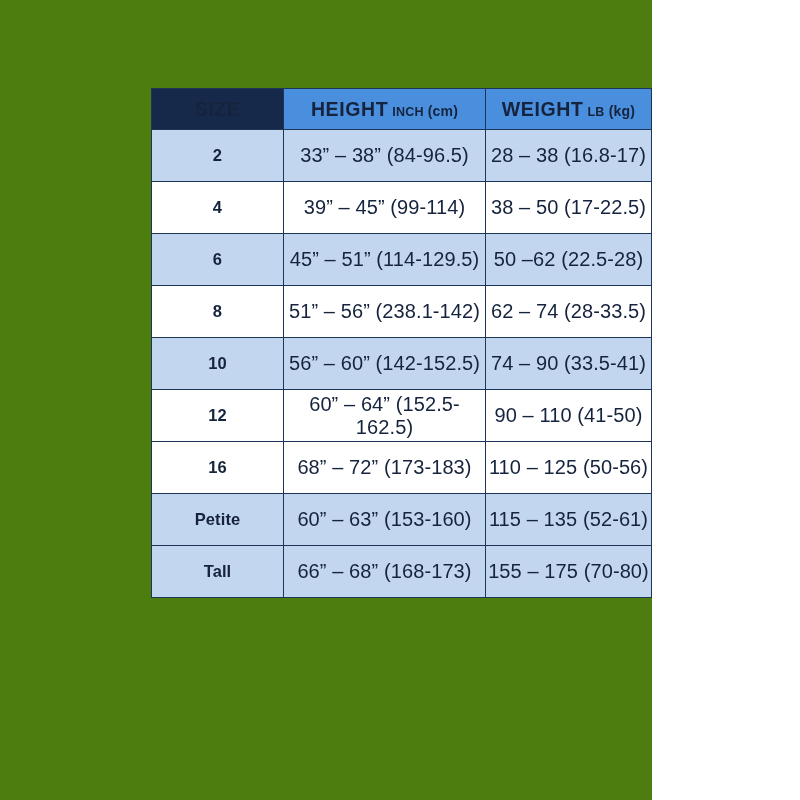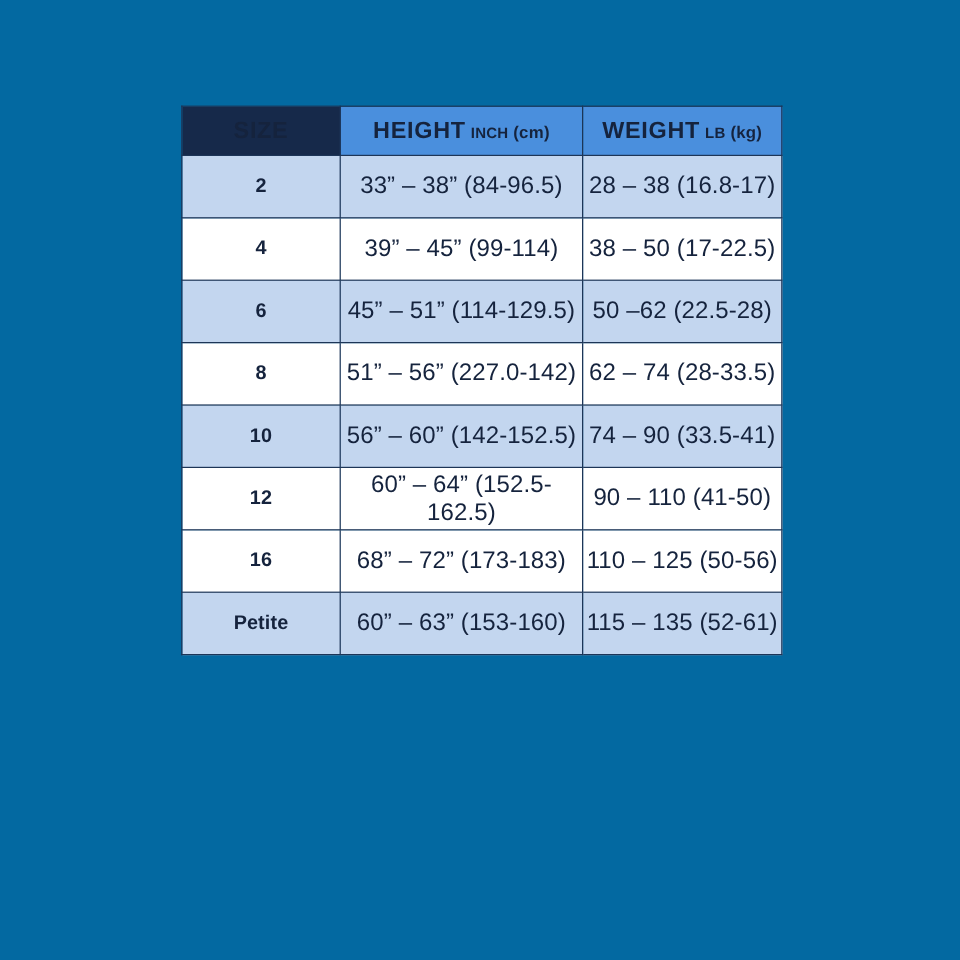--- a/index.html
+++ b/index.html
@@ -8,23 +8,23 @@
     background: #ffffff;
   }
   body {
     width: 800px;
     height: 800px;
     font-family: "Liberation Sans", sans-serif;
     -webkit-font-smoothing: antialiased;
   }
   #page {
     position: relative;
-    width: 800px;
+    width: 652px;
     height: 800px;
-    background: #0369a1;
+    background: #4d7c0f;
     overflow: hidden;
   }
   #size-chart-table {
     position: absolute;
     left: 151px;
     top: 88px;
     width: 500px;
     border-collapse: collapse;
     table-layout: fixed;
   }
@@ -124,21 +124,21 @@
         <td class="cell-range">39” – 45” (99-114)</td>
         <td class="cell-range">38 – 50 (17-22.5)</td>
       </tr>
       <tr class="tint">
         <td class="cell-size">6</td>
         <td class="cell-range">45” – 51” (114-129.5)</td>
         <td class="cell-range">50 –62 (22.5-28)</td>
       </tr>
       <tr class="plain">
         <td class="cell-size">8</td>
-        <td class="cell-range">51” – 56” (227.0-142)</td>
+        <td class="cell-range">51” – 56” (238.1-142)</td>
         <td class="cell-range">62 – 74 (28-33.5)</td>
       </tr>
       <tr class="tint">
         <td class="cell-size">10</td>
         <td class="cell-range">56” – 60” (142-152.5)</td>
         <td class="cell-range">74 – 90 (33.5-41)</td>
       </tr>
       <tr class="plain">
         <td class="cell-size">12</td>
         <td class="cell-range">60” – 64” (152.5-162.5)</td>
@@ -147,16 +147,21 @@
       <tr class="plain">
         <td class="cell-size">16</td>
         <td class="cell-range">68” – 72” (173-183)</td>
         <td class="cell-range">110 – 125 (50-56)</td>
       </tr>
       <tr class="tint">
         <td class="cell-size">Petite</td>
         <td class="cell-range">60” – 63” (153-160)</td>
         <td class="cell-range">115 – 135 (52-61)</td>
       </tr>
+      <tr class="tint">
+        <td class="cell-size">Tall</td>
+        <td class="cell-range">66” – 68” (168-173)</td>
+        <td class="cell-range">155 – 175 (70-80)</td>
+      </tr>
     </tbody>
   </table>
 
 </div>
 
 </body></html>

